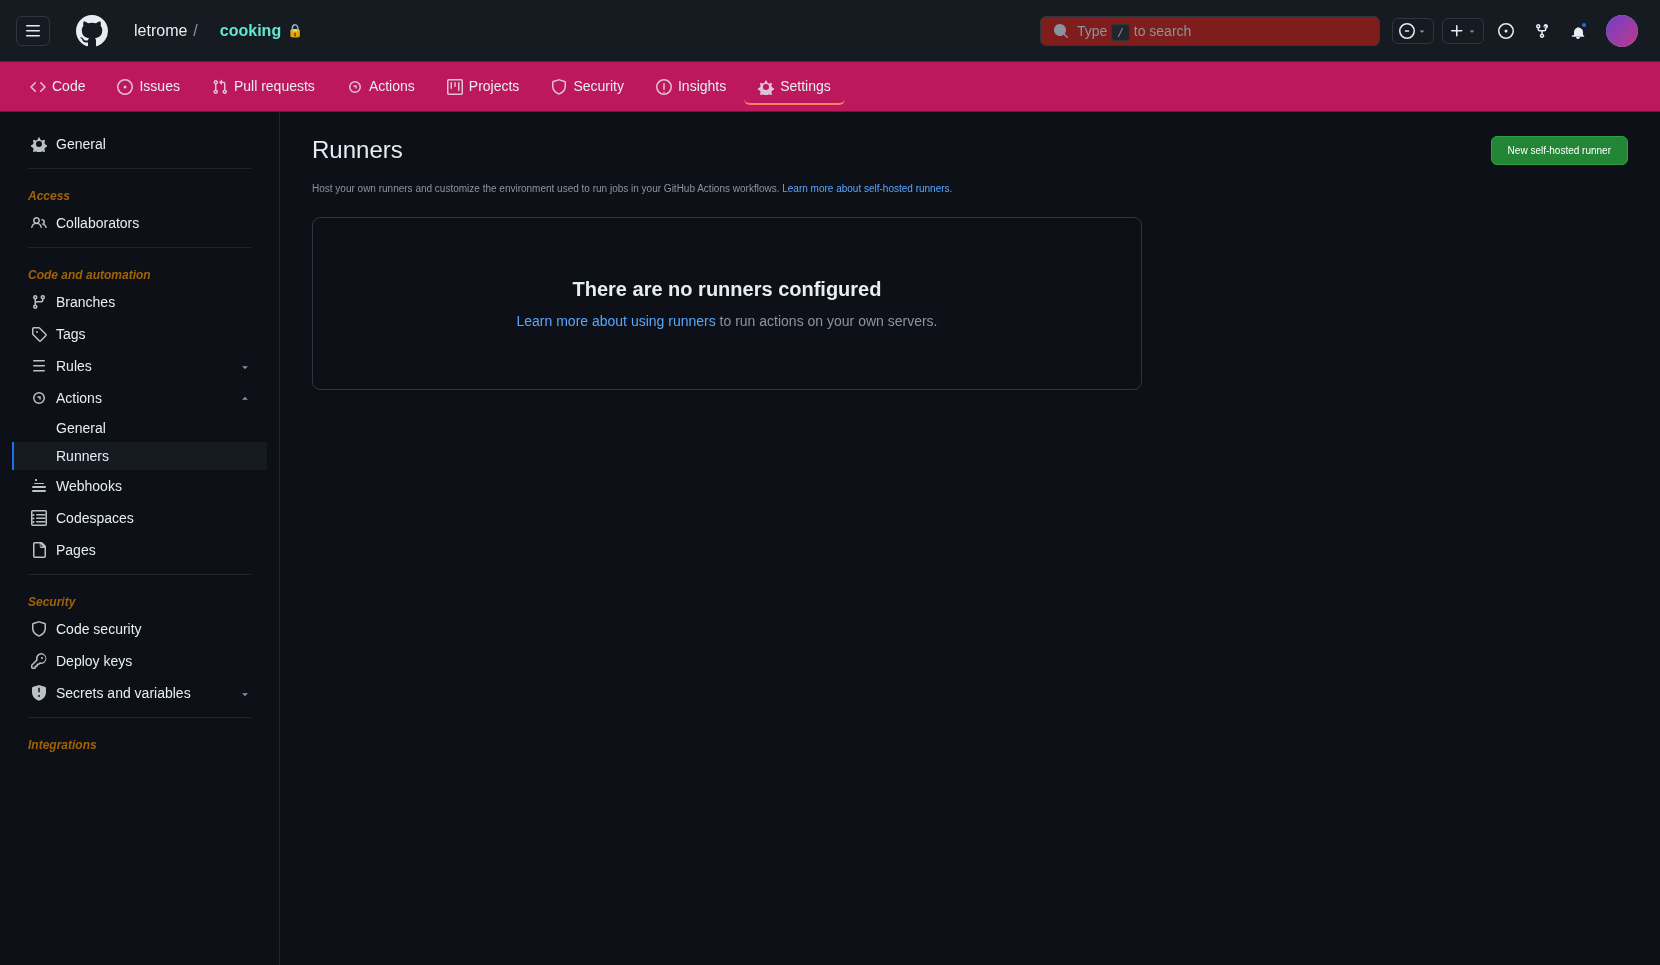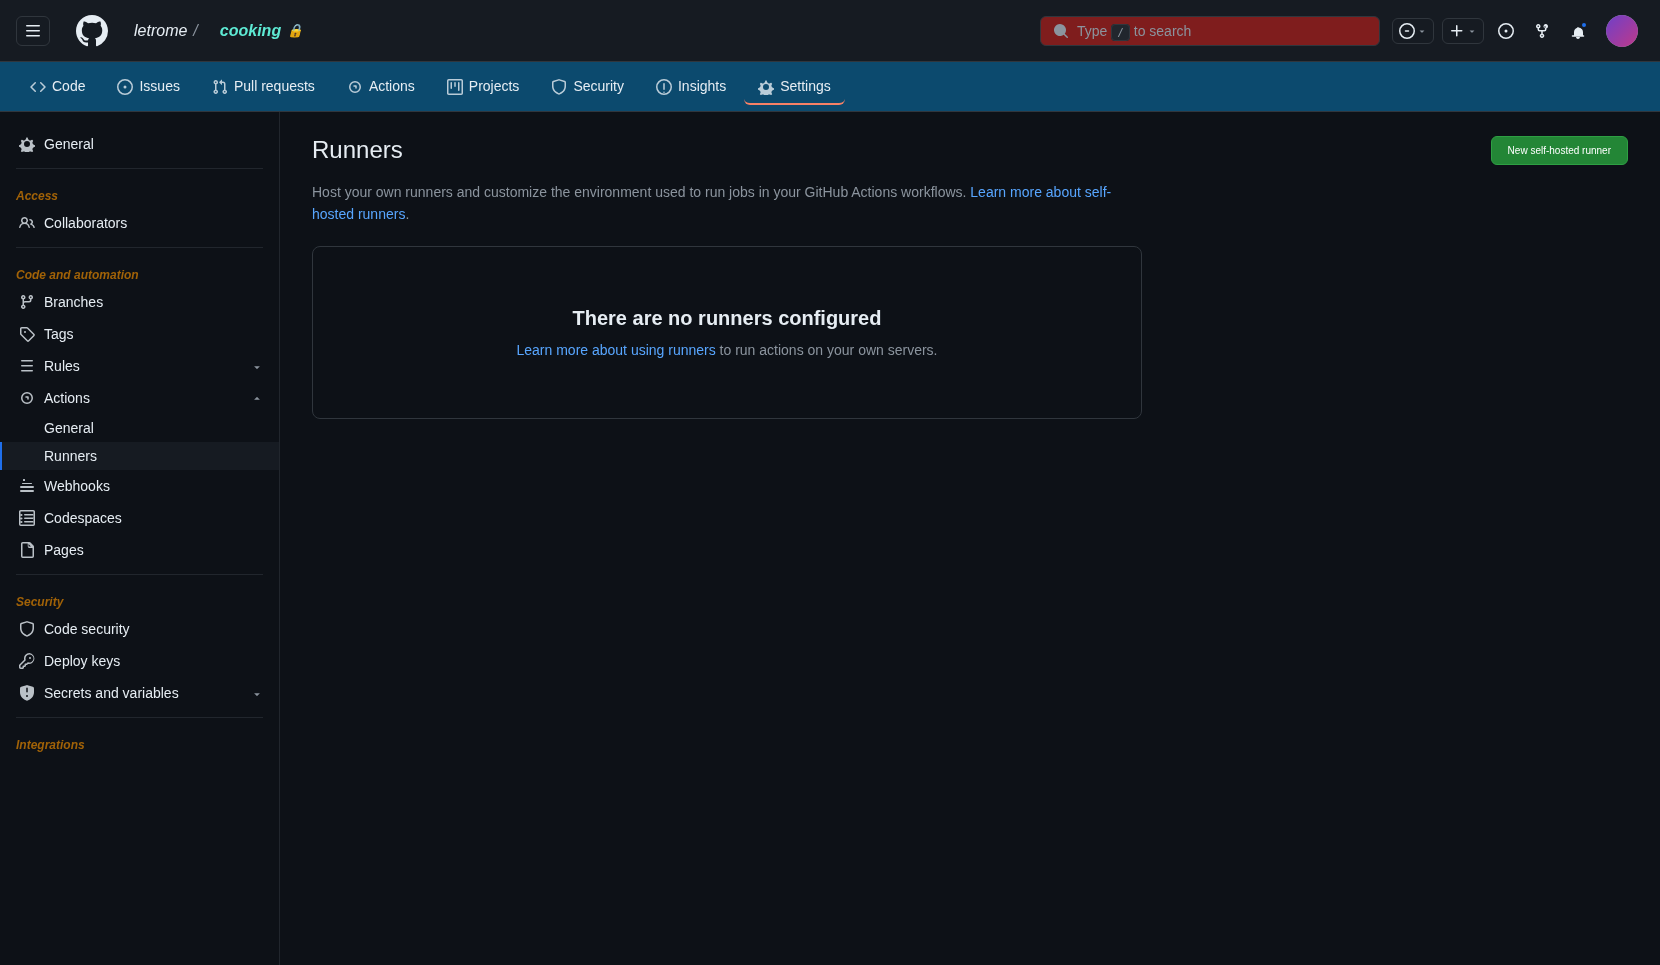--- a/index.html
+++ b/index.html
@@ -20,21 +20,20 @@
       align-items: center;
       padding: 0 16px;
       height: 62px;
       gap: 12px;
     }
     .topbar-left {
       display: flex;
       align-items: center;
       gap: 26px;
       flex: 1;
-      font-style: italic;
     }
     .hamburger-btn {
       background: none;
       border: 1px solid #30363d;
       border-radius: 6px;
       color: #e6edf3;
       cursor: pointer;
       padding: 6px 8px;
       display: flex;
       align-items: center;
@@ -146,21 +145,21 @@
       right: 4px;
       width: 8px;
       height: 8px;
       background: #1f6feb;
       border-radius: 50%;
       border: 2px solid #161b22;
     }
 
     
     .repo-nav {
-      background: #0c4a6e;
+      background: #be185d;
       border-bottom: 1px solid #30363d;
       display: flex;
       align-items: center;
       padding: 0 16px;
       height: 50px;
       gap: 4px;
     }
     .repo-nav-item {
       display: flex;
       align-items: center;
@@ -189,21 +188,21 @@
       height: calc(965px - 112px);
       overflow: hidden;
     }
 
     
     .sidebar {
       width: 280px;
       background: #0d1117;
       border-right: 1px solid #21262d;
       overflow-y: auto;
-      padding: 16px 0;
+      padding: 16px 12px;
       flex-shrink: 0;
     }
     .sidebar::-webkit-scrollbar { width: 4px; }
     .sidebar::-webkit-scrollbar-track { background: transparent; }
     .sidebar::-webkit-scrollbar-thumb { background: #30363d; border-radius: 2px; }
 
     .sidebar-item {
       display: flex;
       align-items: center;
       gap: 8px;
@@ -285,21 +284,21 @@
       color: #ffffff;
       cursor: pointer;
       font-size: 10px;
       font-weight: 500;
       padding: 8px 16px;
       white-space: nowrap;
     }
 
     .description-text {
       color: #8b949e;
-      font-size: 14px;
+      font-size: 10px;
       line-height: 1.6;
       margin-bottom: 20px;
       max-width: 820px;
     }
     .description-link {
       color: #58a6ff;
       text-decoration: none;
     }
 
     

